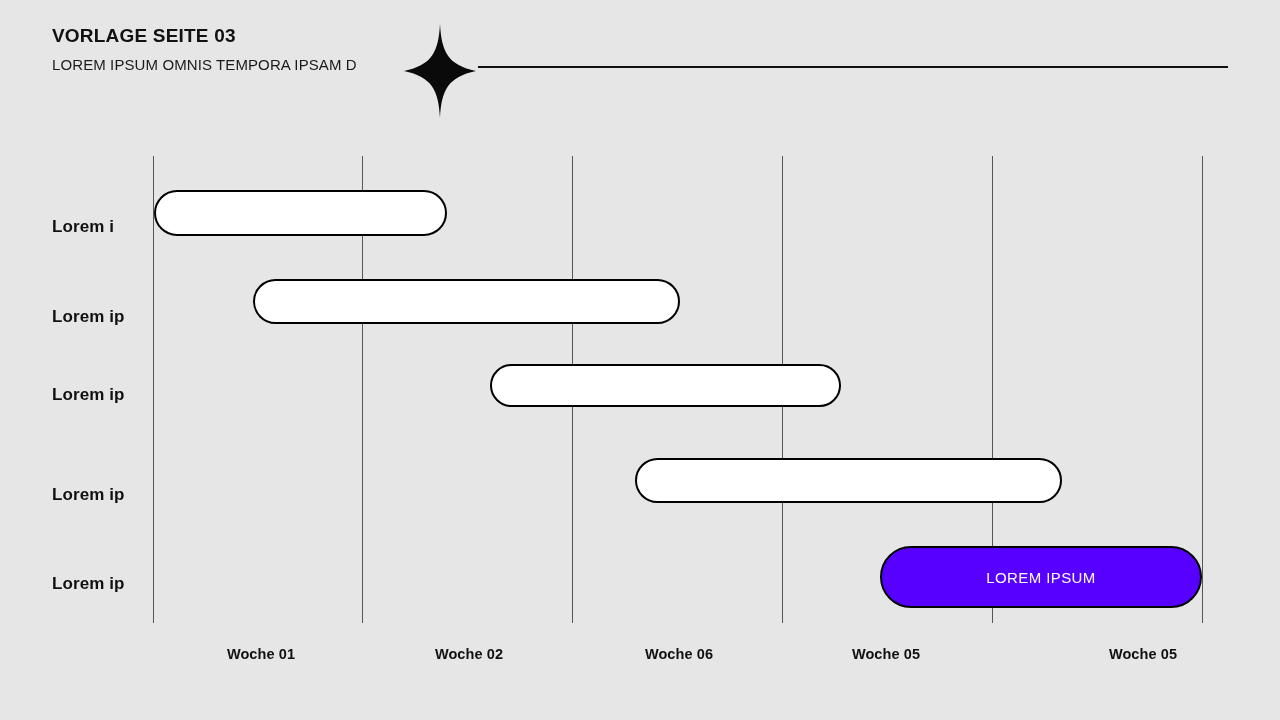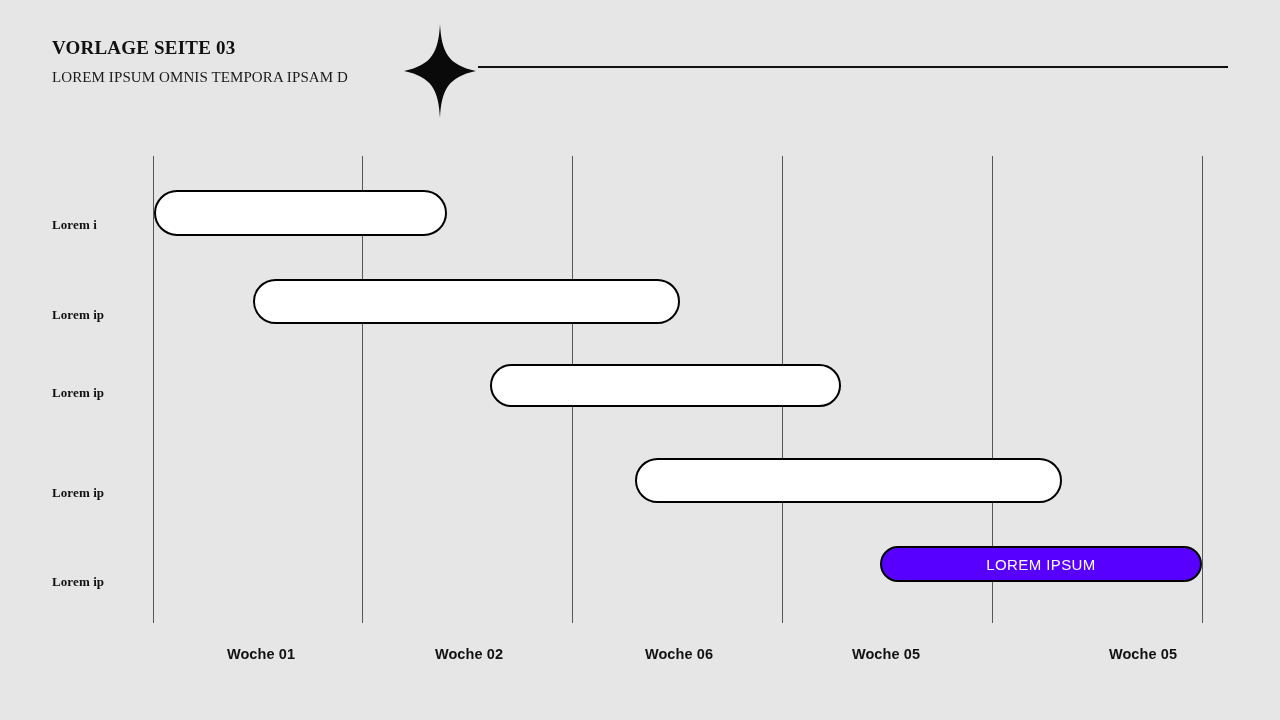--- a/index.html
+++ b/index.html
@@ -20,22 +20,21 @@
   
   .header {
     position: absolute;
     left: 0; top: 0;
     width: 1280px;
     height: 120px;
   }
   .header-titles {
     position: absolute;
     left: 52px;
-    top: 36px;
-    font-family: Liberation Serif, serif;
+    top: 24px;
   }
   .title {
     font-size: 19px;
     font-weight: bold;
     letter-spacing: 0.2px;
     line-height: 24px;
     margin: 0;
     color: #111111;
     white-space: nowrap;
   }
@@ -93,26 +92,25 @@
 
   .row-labels {
     position: absolute;
     left: 0; top: 0;
     width: 150px;
     height: 720px;
   }
   .row-label {
     position: absolute;
     left: 52px;
-    font-size: 13px;
+    font-size: 17px;
     font-weight: bold;
     color: #111111;
     white-space: nowrap;
     letter-spacing: 0.1px;
-    font-family: Liberation Serif, serif;
   }
 
   .bars {
     position: absolute;
     left: 0; top: 0;
     width: 1280px;
     height: 720px;
   }
   .bar {
     position: absolute;
@@ -190,21 +188,21 @@
       <div class="row-label" style="top: 385px;">Lorem ip</div>
       <div class="row-label" style="top: 485px;">Lorem ip</div>
       <div class="row-label" style="top: 574px;">Lorem ip</div>
     </div>
 
   <div class="bars">
       <div class="bar" style="left: 154px; top: 190px; width: 293px; height: 46px;"></div>
       <div class="bar" style="left: 253px; top: 279px; width: 427px; height: 45px;"></div>
       <div class="bar" style="left: 490px; top: 364px; width: 351px; height: 43px;"></div>
       <div class="bar" style="left: 635px; top: 458px; width: 427px; height: 45px;"></div>
-      <div class="bar accent" style="left: 880px; top: 546px; width: 322px; height: 36px; background: rgb(88, 0, 255);">
+      <div class="bar accent" style="left: 880px; top: 546px; width: 322px; height: 62px; background: rgb(88, 0, 255);">
         <span class="bar-text">LOREM IPSUM</span>
       </div>
     </div>
 
   <div class="axis-labels">
       <div class="axis-label" style="left: 261px;">Woche 01</div>
       <div class="axis-label" style="left: 469px;">Woche 02</div>
       <div class="axis-label" style="left: 679px;">Woche 06</div>
       <div class="axis-label" style="left: 886px;">Woche 05</div>
       <div class="axis-label" style="left: 1099px; margin-left: 44px;">Woche 05</div>

